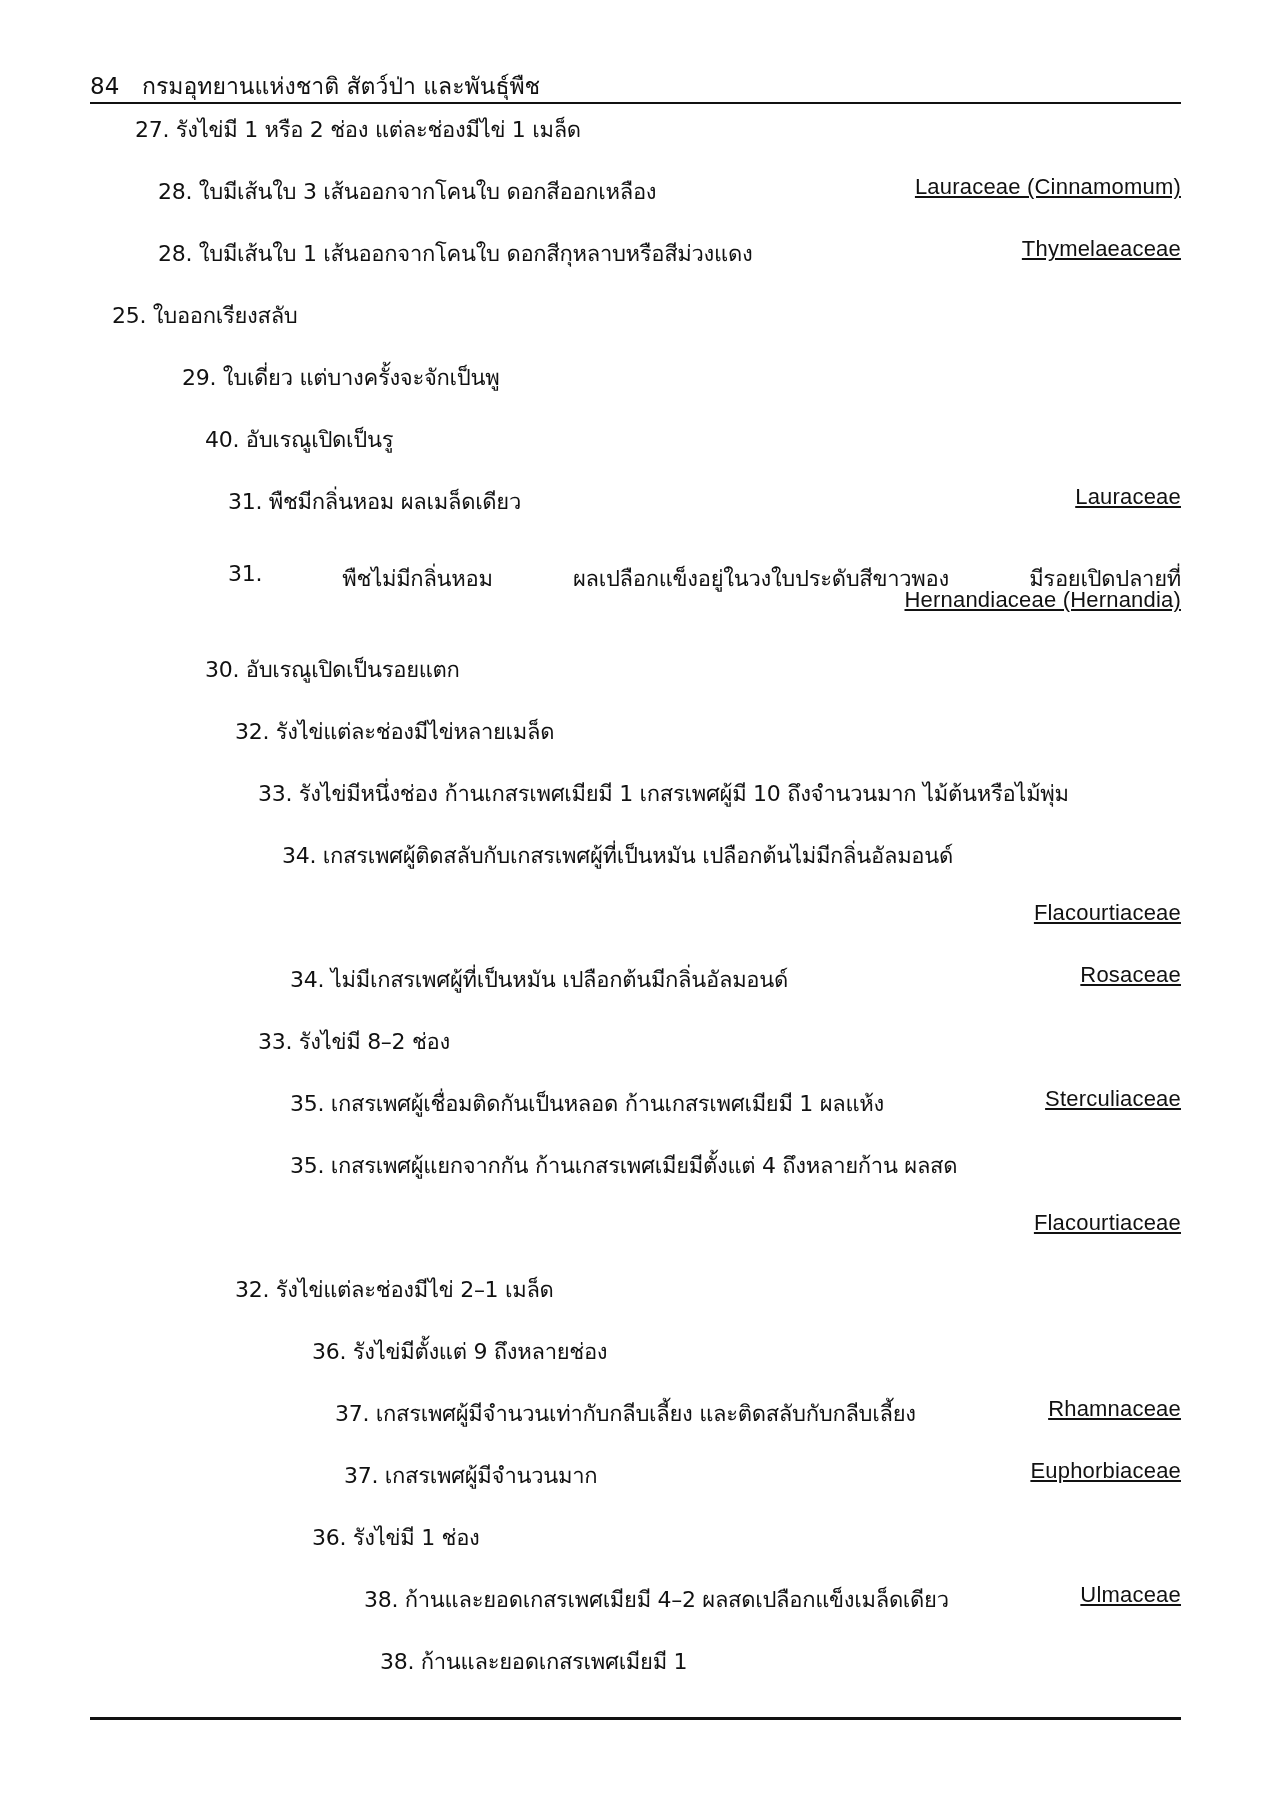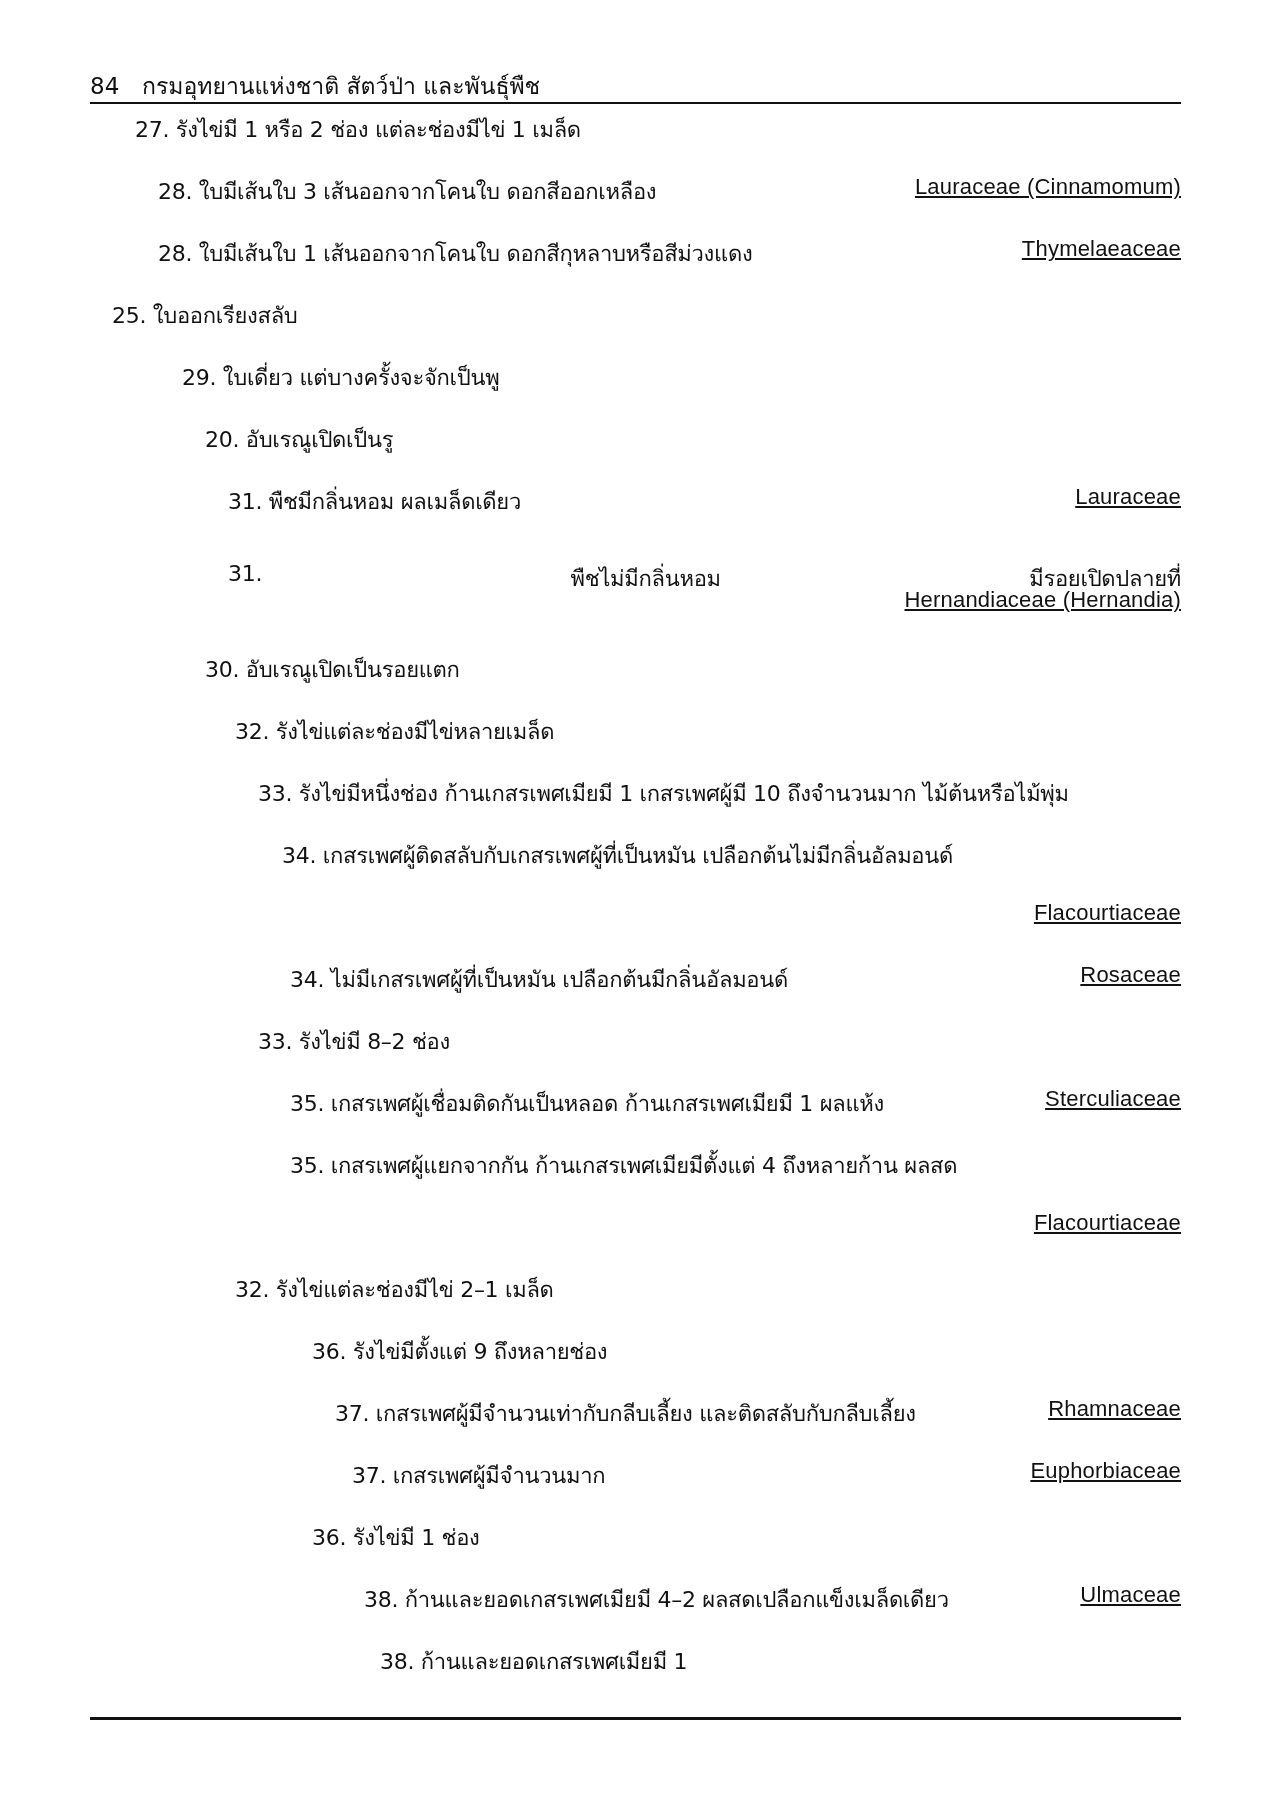--- a/index.html
+++ b/index.html
@@ -80,30 +80,31 @@
     <span class="txt" style="left:158px">28. ใบมีเส้นใบ 1 เส้นออกจากโคนใบ ดอกสีกุหลาบหรือสีม่วงแดง</span>
     <span class="fam">Thymelaeaceae</span>
   </div>
   <div class="entry" style="top:298px">
     <span class="txt" style="left:112px">25. ใบออกเรียงสลับ</span>
   </div>
   <div class="entry" style="top:360px">
     <span class="txt" style="left:182px">29. ใบเดี่ยว แต่บางครั้งจะจักเป็นพู</span>
   </div>
   <div class="entry" style="top:422px">
-    <span class="txt" style="left:205px">20. อับเรณูเปิดเป็นรู</span>
+    <span class="txt" style="left:205px">40. อับเรณูเปิดเป็นรู</span>
   </div>
   <div class="entry" style="top:484px">
     <span class="txt" style="left:228px">31. พืชมีกลิ่นหอม ผลเมล็ดเดียว</span>
     <span class="fam">Lauraceae</span>
   </div>
   <div class="entry just" style="top:546px">
     <span class="txt" style="left:228px; right:0">
       <span>31.</span>
       <span>พืชไม่มีกลิ่นหอม</span>
+      <span>ผลเปลือกแข็งอยู่ในวงใบประดับสีขาวพอง</span>
       <span>มีรอยเปิดปลายที่</span>
     </span>
   </div>
   <div class="entry" style="top:587px">
     <span class="fam">Hernandiaceae (Hernandia)</span>
   </div>
   <div class="entry" style="top:652px">
     <span class="txt" style="left:205px">30. อับเรณูเปิดเป็นรอยแตก</span>
   </div>
   <div class="entry" style="top:714px">
@@ -139,21 +140,21 @@
     <span class="txt" style="left:235px">32. รังไข่แต่ละช่องมีไข่ 2–1 เมล็ด</span>
   </div>
   <div class="entry" style="top:1334px">
     <span class="txt" style="left:312px">36. รังไข่มีตั้งแต่ 9 ถึงหลายช่อง</span>
   </div>
   <div class="entry" style="top:1396px">
     <span class="txt" style="left:335px">37. เกสรเพศผู้มีจำนวนเท่ากับกลีบเลี้ยง และติดสลับกับกลีบเลี้ยง</span>
     <span class="fam">Rhamnaceae</span>
   </div>
   <div class="entry" style="top:1458px">
-    <span class="txt" style="left:352px">37. เกสรเพศผู้มีจำนวนมาก</span>
+    <span class="txt" style="left:344px">37. เกสรเพศผู้มีจำนวนมาก</span>
     <span class="fam">Euphorbiaceae</span>
   </div>
   <div class="entry" style="top:1520px">
     <span class="txt" style="left:312px">36. รังไข่มี 1 ช่อง</span>
   </div>
   <div class="entry" style="top:1582px">
     <span class="txt" style="left:364px">38. ก้านและยอดเกสรเพศเมียมี 4–2 ผลสดเปลือกแข็งเมล็ดเดียว</span>
     <span class="fam">Ulmaceae</span>
   </div>
   <div class="entry" style="top:1644px">

